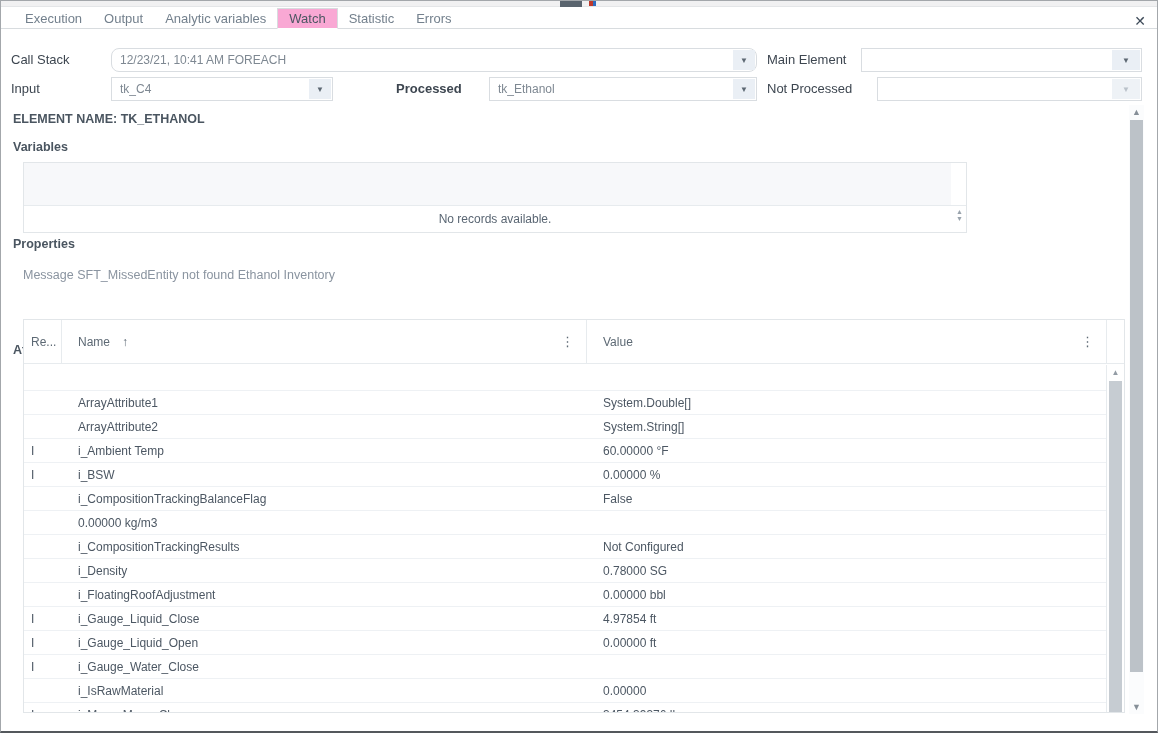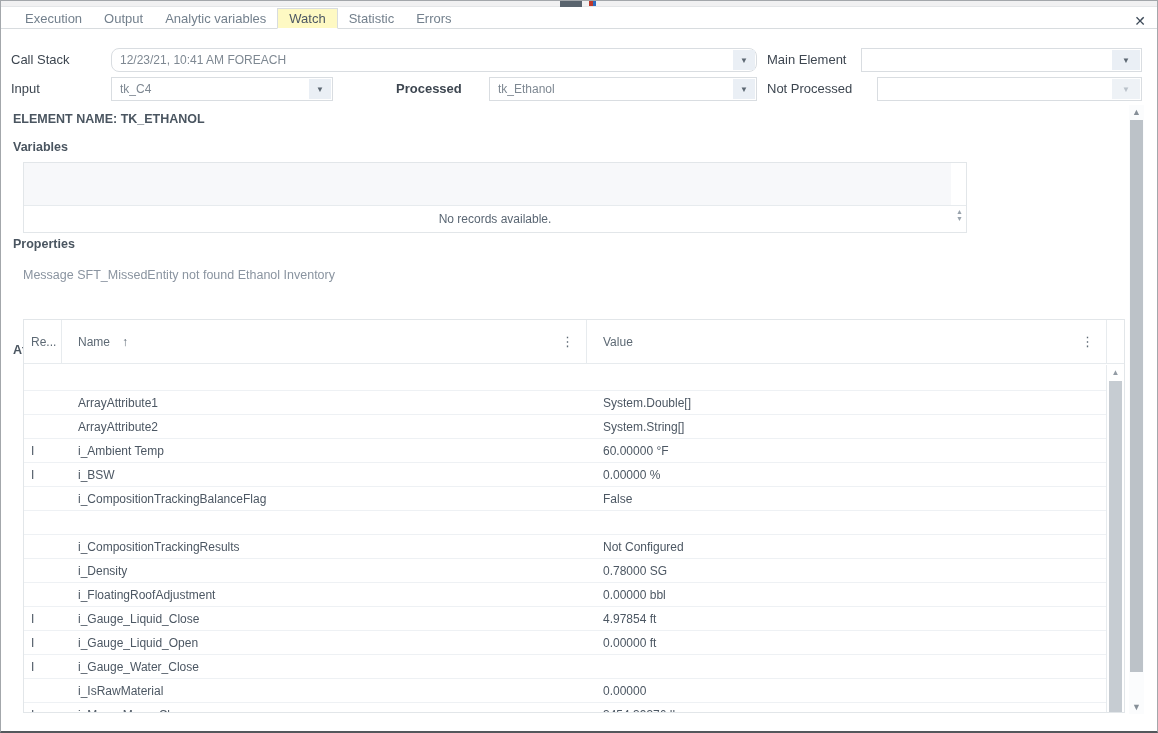--- a/index.html
+++ b/index.html
@@ -10,21 +10,21 @@
   }
   
   .topstrip { position:absolute; top:0; left:0; right:0; height:6px; background:#f1f1f2; border-bottom:1px solid #e4e6e8; }
   .topchip  { position:absolute; top:0; left:559px; width:22px; height:6px; background:#5a646e; }
   .topicon  { position:absolute; top:0; left:588px; width:7px; height:5px;
               background:linear-gradient(90deg,#c0392b 50%,#2e6bc0 50%); }
   
   .tabbar { position:absolute; top:7px; left:0; right:0; height:21px; display:flex; align-items:stretch;
             padding-left:13px; border-bottom:1px solid #d8dcdf; background:#fff; }
   .tab { padding:0 11px; font-size:13px; color:#73808d; display:flex; align-items:center; cursor:pointer; white-space:nowrap; }
-  .tab.active { background:#fef9c3; border:1px solid #d8dcdf; border-bottom:1px solid #fff; margin-bottom:-1px; color:#4b5662; }
+  .tab.active { background:#f9a8d4; border:1px solid #d8dcdf; border-bottom:1px solid #fff; margin-bottom:-1px; color:#4b5662; }
   .close { position:absolute; top:13px; right:11px; font-size:14px; color:#3e4b59; cursor:pointer; line-height:14px; }
   
   .flabel { position:absolute; font-size:13px; color:#3d4650; line-height:24px; white-space:nowrap; }
   .combo  { position:absolute; height:24px; border:1px solid #d9dde1; background:#fff; }
   .combo .val { position:absolute; left:8px; top:0; line-height:22px; font-size:12px; color:#7e8892; white-space:nowrap; }
   .combo .dd  { position:absolute; right:1px; top:1px; bottom:1px; width:22px; background:#eaeff5;
                 display:flex; align-items:center; justify-content:center; font-size:8px; color:#5d6873; cursor:pointer; }
   .combo .dd.wide { width:28px; }
   .combo .dd.disabled { color:#bac2ca; background:#eef2f6; }
   
@@ -174,20 +174,21 @@
         <span class="cn">i_BSW</span>
         <span class="cv">0.00000 %</span>
       </div>
       <div class="arow">
         <span class="cr"></span>
         <span class="cn">i_CompositionTrackingBalanceFlag</span>
         <span class="cv">False</span>
       </div>
       <div class="arow">
         <span class="cr"></span>
+        <span class="cv">0.00000 kg/m3</span>
       </div>
       <div class="arow">
         <span class="cr"></span>
         <span class="cn">i_CompositionTrackingResults</span>
         <span class="cv">Not Configured</span>
       </div>
       <div class="arow">
         <span class="cr"></span>
         <span class="cn">i_Density</span>
         <span class="cv">0.78000 SG</span>

